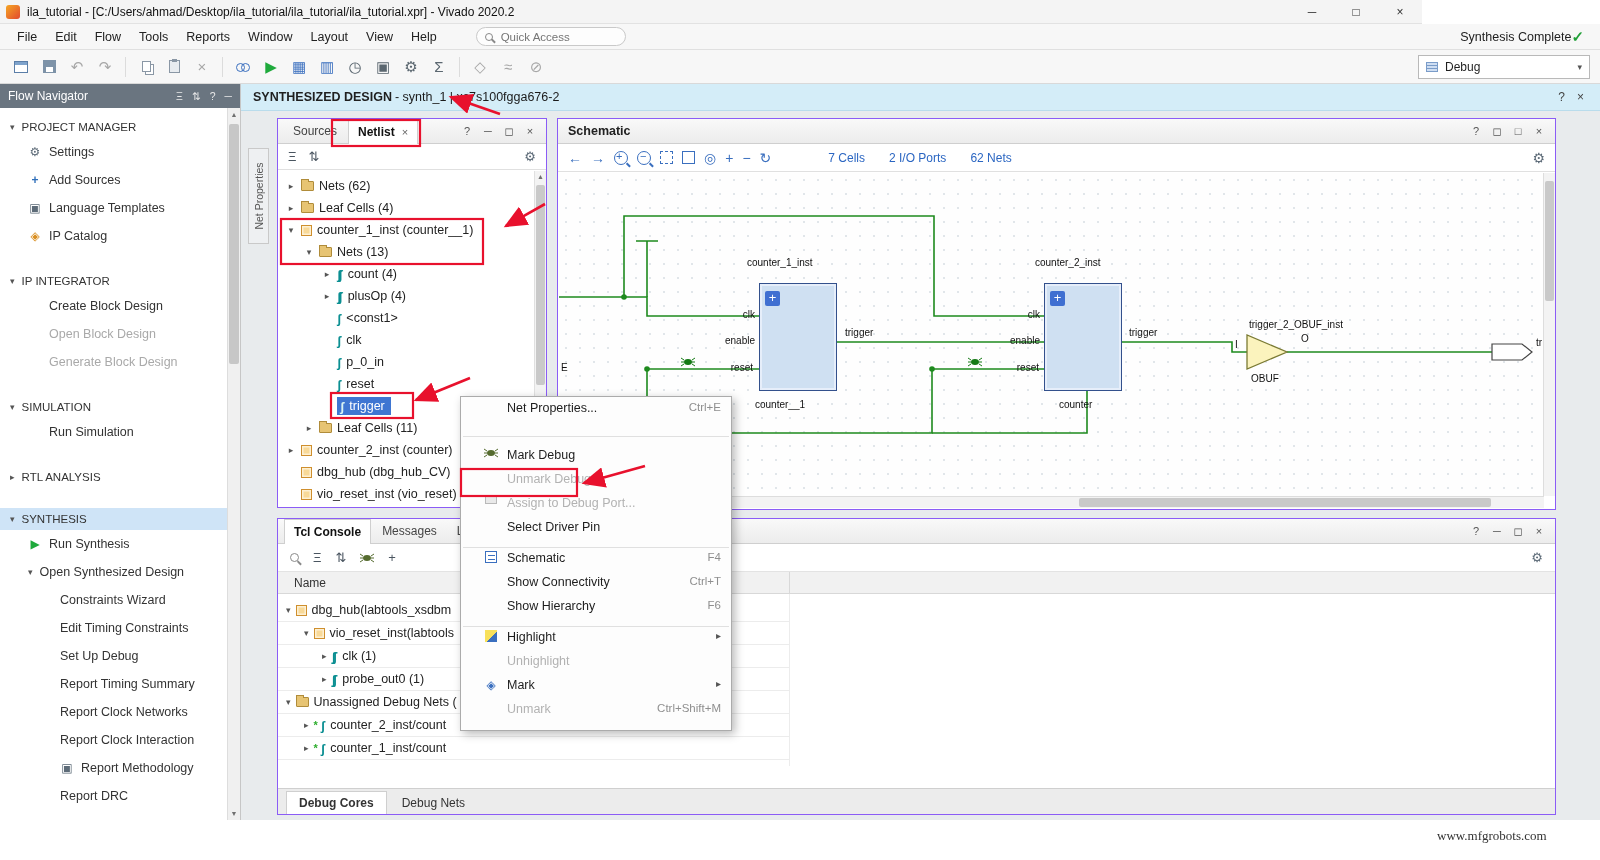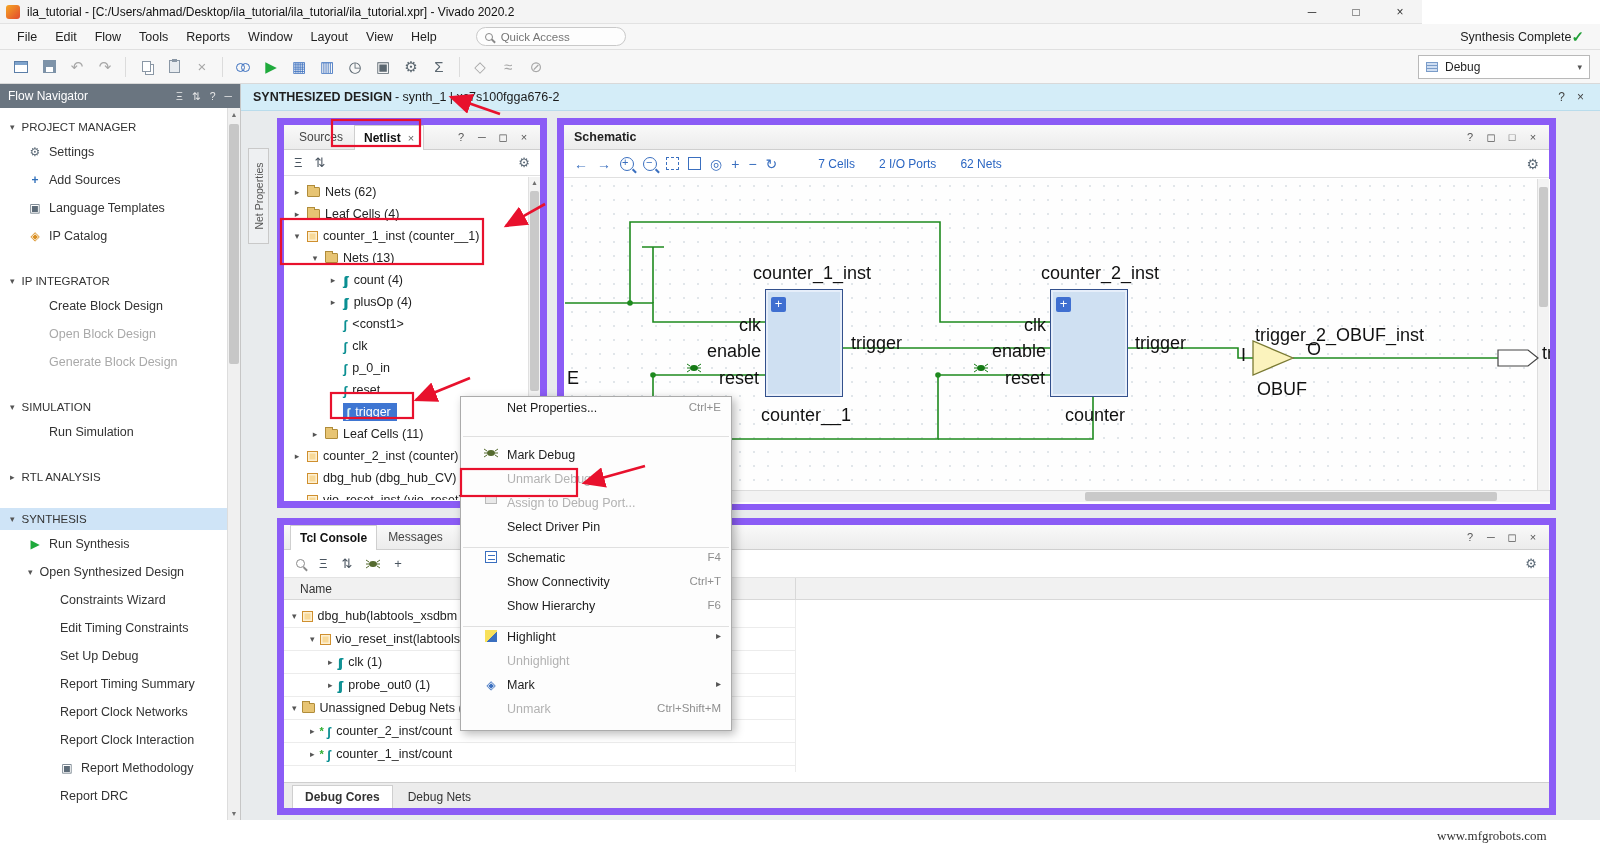--- a/index.html
+++ b/index.html
@@ -61,21 +61,21 @@
   .fn-ico.green{color:#1faa3c}.fn-ico.blueplus{color:#2f6fba;font-weight:bold}
 
   
   .banner{position:absolute;left:241px;top:84px;width:1359px;height:27px;background:#d4edf8;border-bottom:1px solid #b9dcec;display:flex;align-items:center;padding:0 12px;gap:3px}
   .banner b{font-size:12.5px}
   .banner .rest{font-size:12.5px;color:#1a1a1a}
   .banner-btns{margin-left:auto;display:flex;gap:12px;color:#444;font-size:12px;padding-right:4px}
   .workspace{position:absolute;left:241px;top:111px;width:1359px;height:709px;background:#e8ebed}
 
   
-  .panel{position:absolute;background:#fff;border:7px solid #8b5cf6}
+  .panel{position:absolute;background:#fff;border:1px solid #8b5cf6}
   .p-head{height:25px;background:linear-gradient(#f9f9f9,#ececec);border-bottom:1px solid #cfcfcf;display:flex;align-items:center;padding:0 6px;gap:2px}
   .p-title{font-weight:bold;color:#222;font-size:12.5px;padding:0 4px}
   .tab{padding:4px 9px;color:#444;font-size:12px}
   .tab.active{background:#fff;border:1px solid #cfcfcf;border-bottom:none;font-weight:bold;color:#111;height:25px;display:flex;align-items:center;gap:7px}
   .tab .x{font-weight:normal;color:#666;font-size:11px}
   .p-btns{margin-left:auto;display:flex;gap:9px;color:#555;font-size:11px;padding-right:4px}
   .p-btns span{width:12px;text-align:center}
 
   
   .sources{left:277px;top:118px;width:270px;height:390px}
@@ -99,25 +99,25 @@
   .side-tab span{transform:rotate(-90deg);white-space:nowrap;font-size:10.5px;color:#555}
 
   
   .schem{left:557px;top:118px;width:999px;height:392px}
   .schem-toolbar{height:28px;border-bottom:1px solid #e0e0e0;display:flex;align-items:center;gap:9px;padding:0 10px;color:#3a6fbf;font-size:14px}
   .zico{width:14px;height:14px;border:1.6px solid #3a6fbf;border-radius:50%;position:relative;flex:none}
   .zico::after{content:"";position:absolute;width:5px;height:1.6px;background:#3a6fbf;transform:rotate(45deg);right:-4px;bottom:-2px}
   .zin::before{content:"+";position:absolute;left:1px;top:-2px;font-size:11px}
   .zout::before{content:"−";position:absolute;left:2px;top:-2px;font-size:11px}
   .fitico{width:13px;height:13px;border:1.4px dashed #3a6fbf;flex:none}
-  .stats{color:#2b66c2;font-size:12px;margin-left:32px;display:flex;gap:24px;font-weight:normal}
+  .stats{color:#2b66c2;font-size:12px;margin-left:48px;display:flex;gap:24px;font-weight:normal}
   .canvas{position:absolute;left:1px;top:54px;width:985px;height:325px;background:#fefefe;background-image:radial-gradient(#e1e6ea 1px,transparent 1px);background-size:14px 14px;overflow:hidden}
   .blk{position:absolute;width:78px;height:108px;background:#cfe0f2;border:1.4px solid #33508c;box-shadow:inset 0 0 0 2px #e6eefa}
   .blk-plus{position:absolute;left:5px;top:7px;width:15px;height:15px;background:#3f6fd1;color:#fff;font-size:13px;line-height:14px;text-align:center;border-radius:2px}
-  .slabel{position:absolute;font-size:18px;color:#111;white-space:nowrap}
+  .slabel{position:absolute;font-size:10px;color:#111;white-space:nowrap}
   .r{text-align:right}
   .h-scroll{position:absolute;left:1px;bottom:1px;width:985px;height:12px;background:#f3f3f3;border-top:1px solid #ddd}
   .h-thumb{position:absolute;top:1px;height:9px;background:#c9c9c9;border-radius:2px}
   .v-scroll{position:absolute;right:0;top:54px;width:12px;bottom:13px;background:#f3f3f3;border-left:1px solid #ddd}
   .v-thumb{position:absolute;left:1px;right:1px;background:#c9c9c9;border-radius:2px}
 
   
   .console{left:277px;top:518px;width:1279px;height:297px}
   .con-toolbar{height:28px;border-bottom:1px solid #e3e3e3;display:flex;align-items:center;gap:14px;padding:0 12px;color:#4a5560;font-size:13px}
   .col-head{height:22px;background:#f1f1f1;border-bottom:1px solid #d8d8d8;display:flex;align-items:center;padding-left:16px;font-size:12px;color:#333;position:relative}

